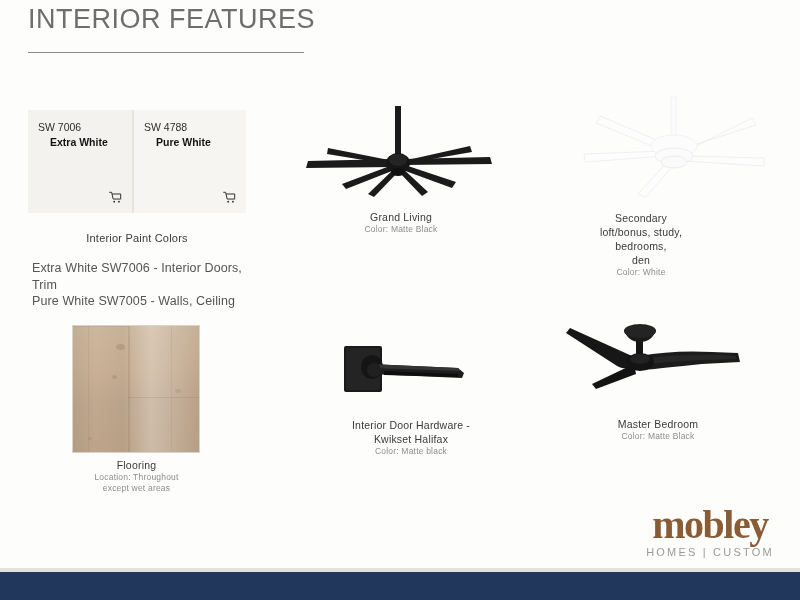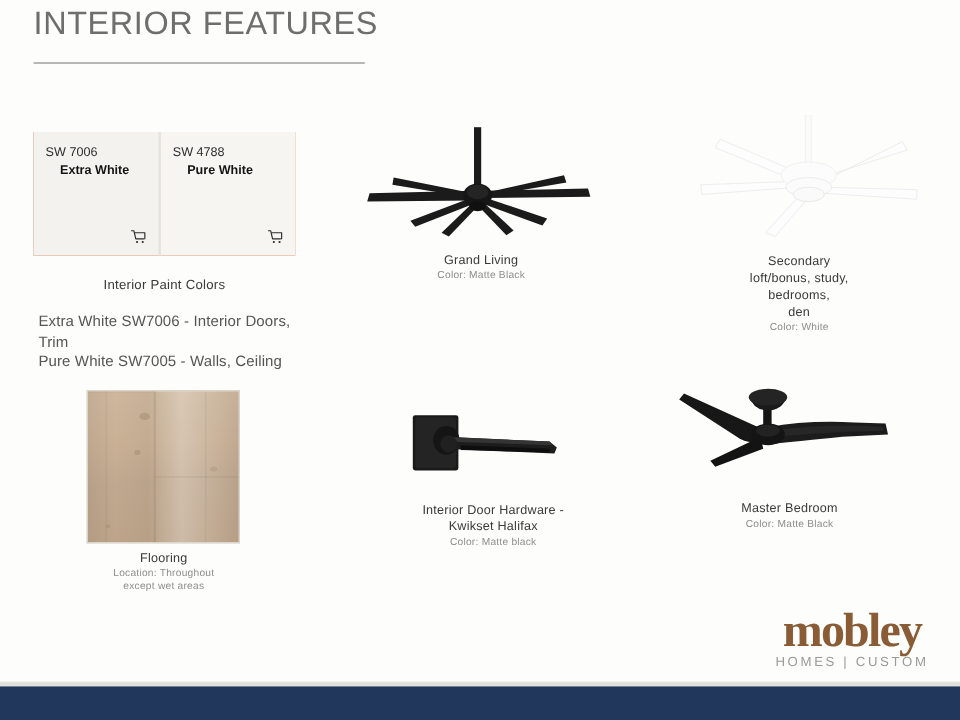--- a/index.html
+++ b/index.html
@@ -46,21 +46,21 @@
     margin-top: 1px;
   }
 
   
   .paint-card {
     position: absolute;
     left: 28px;
     top: 110px;
     width: 218px;
     height: 103px;
-    background: #c2410c;
+    background: #6d28d9;
     display: flex;
     padding: 0;
   }
   .swatch {
     position: relative;
     height: 103px;
     box-sizing: border-box;
     padding: 10px 0 0 10px;
   }
   .swatch.one {
@@ -179,21 +179,21 @@
   
   .fan2 {
     position: absolute;
     left: 578px;
     top: 96px;
     width: 194px;
     height: 106px;
   }
   .fan2-cap {
     position: absolute;
-    left: 583px;
+    left: 558px;
     top: 211px;
     width: 166px;
   }
 
   
   .lever {
     position: absolute;
     left: 340px;
     top: 340px;
     width: 128px;

